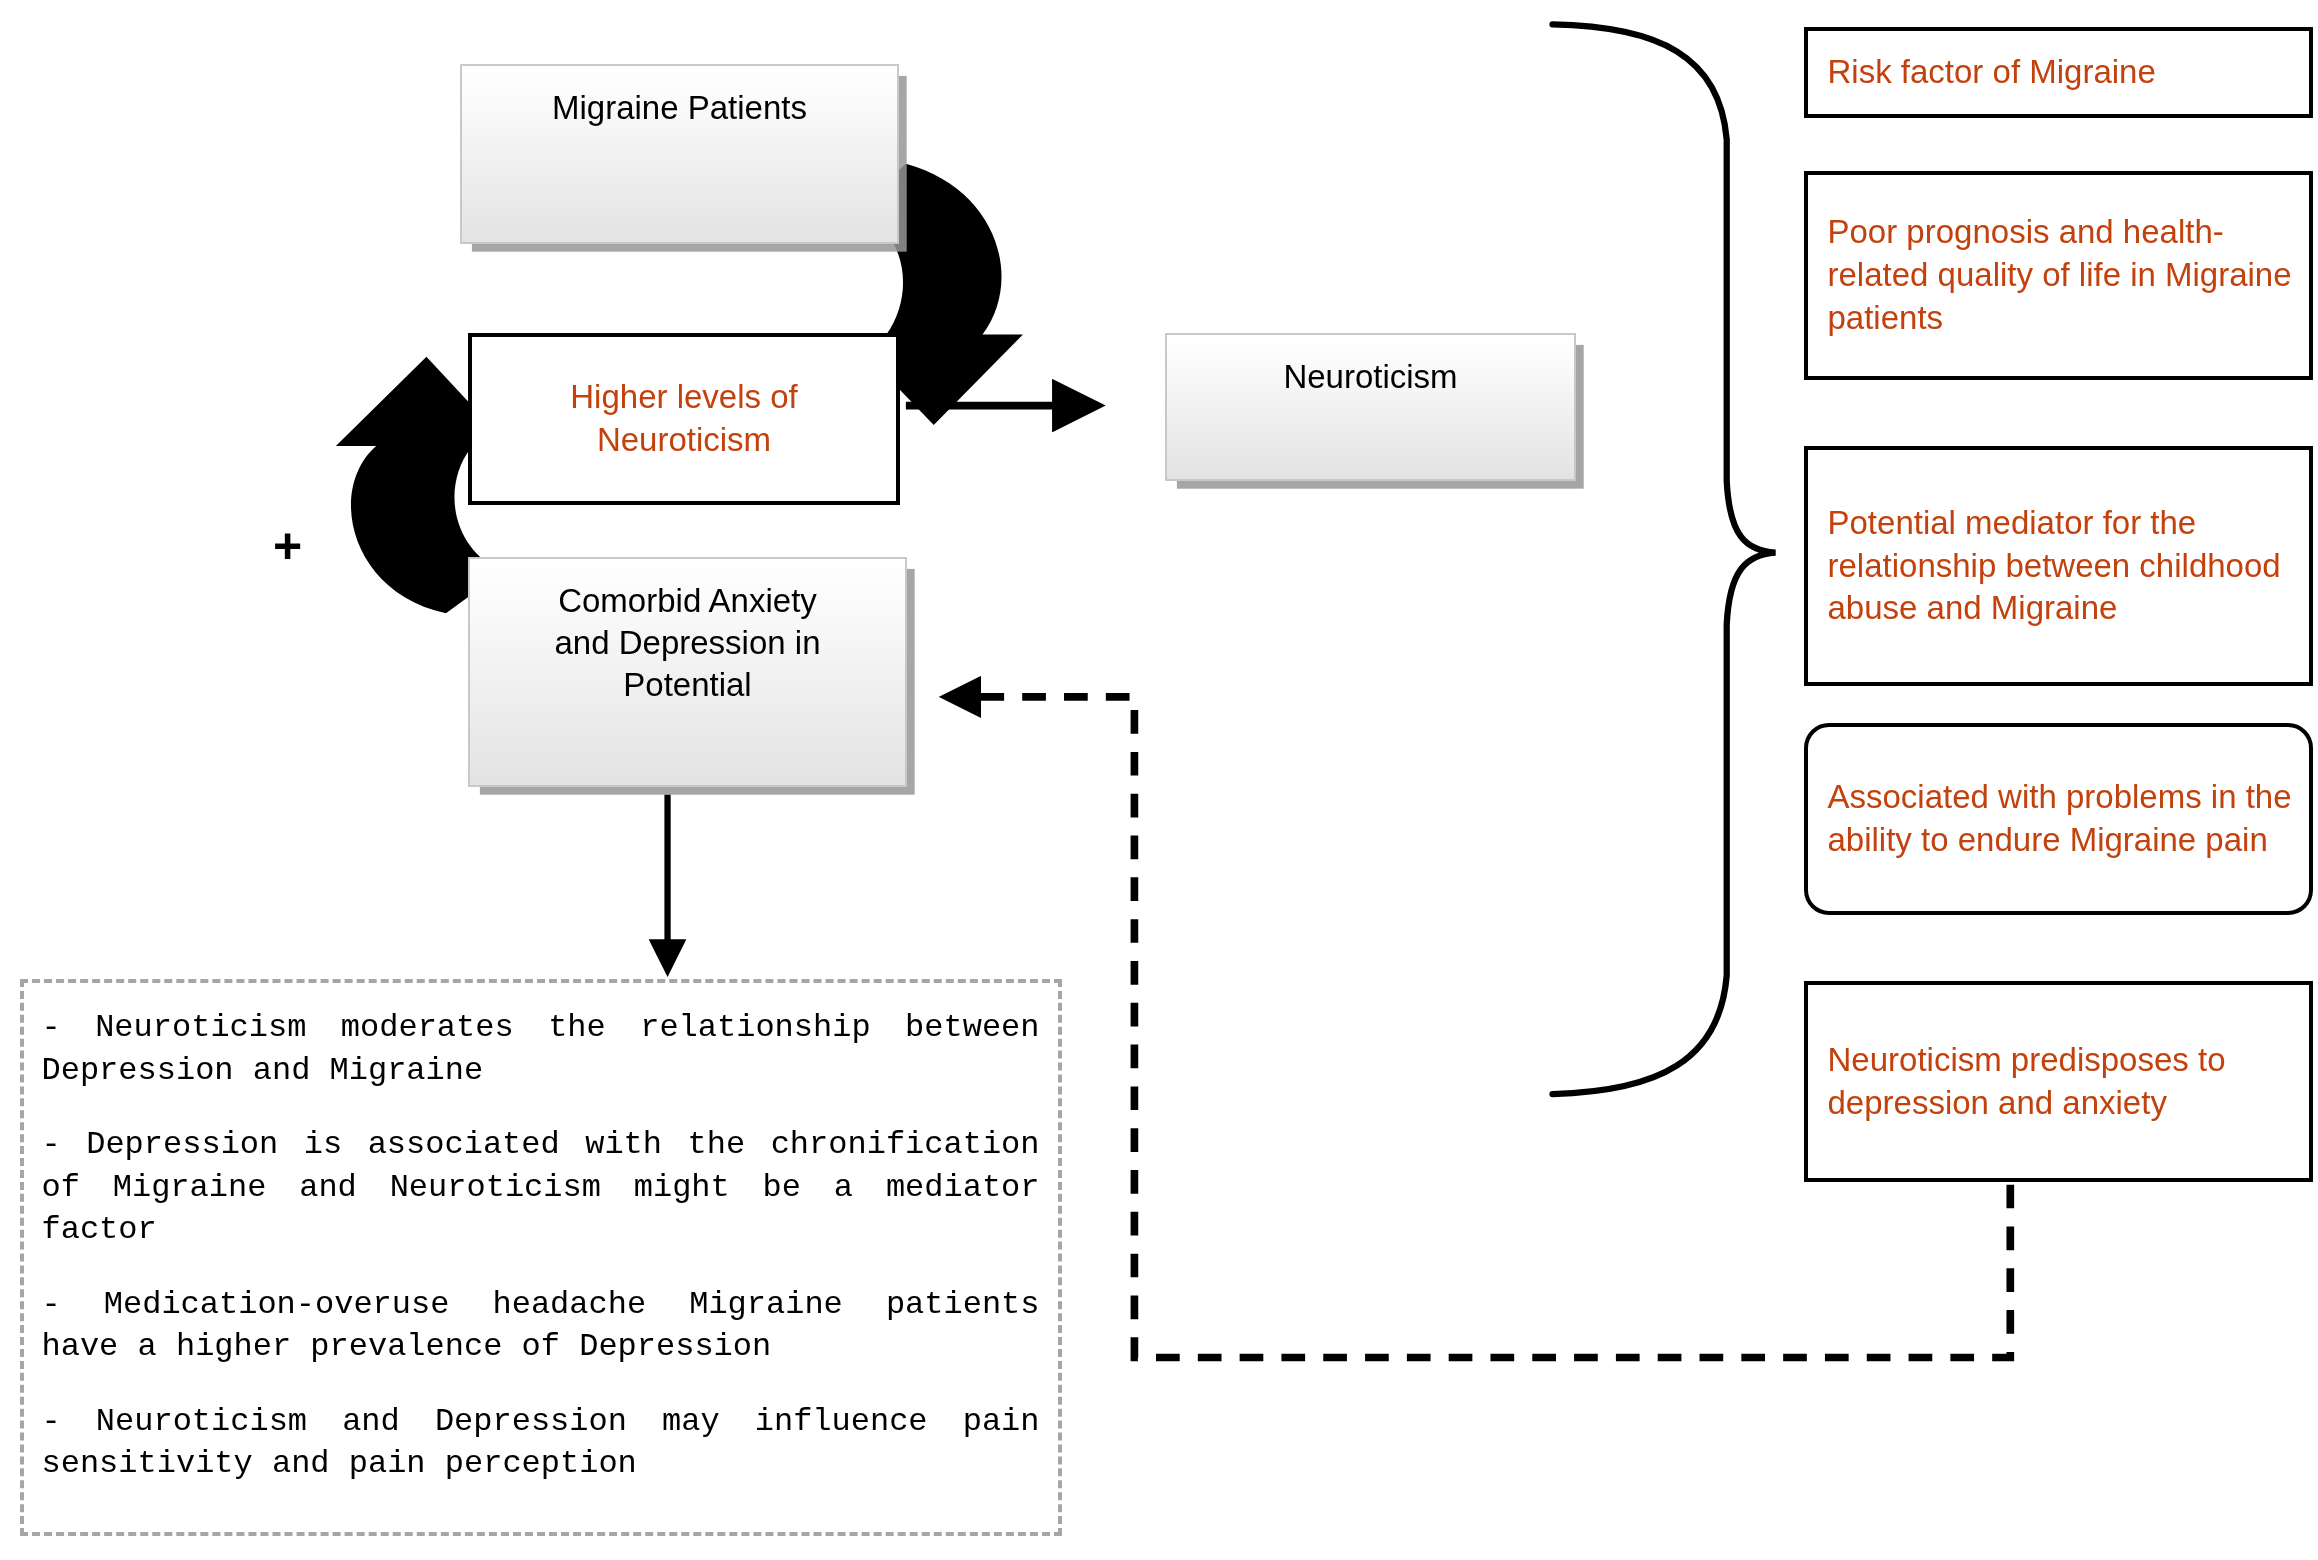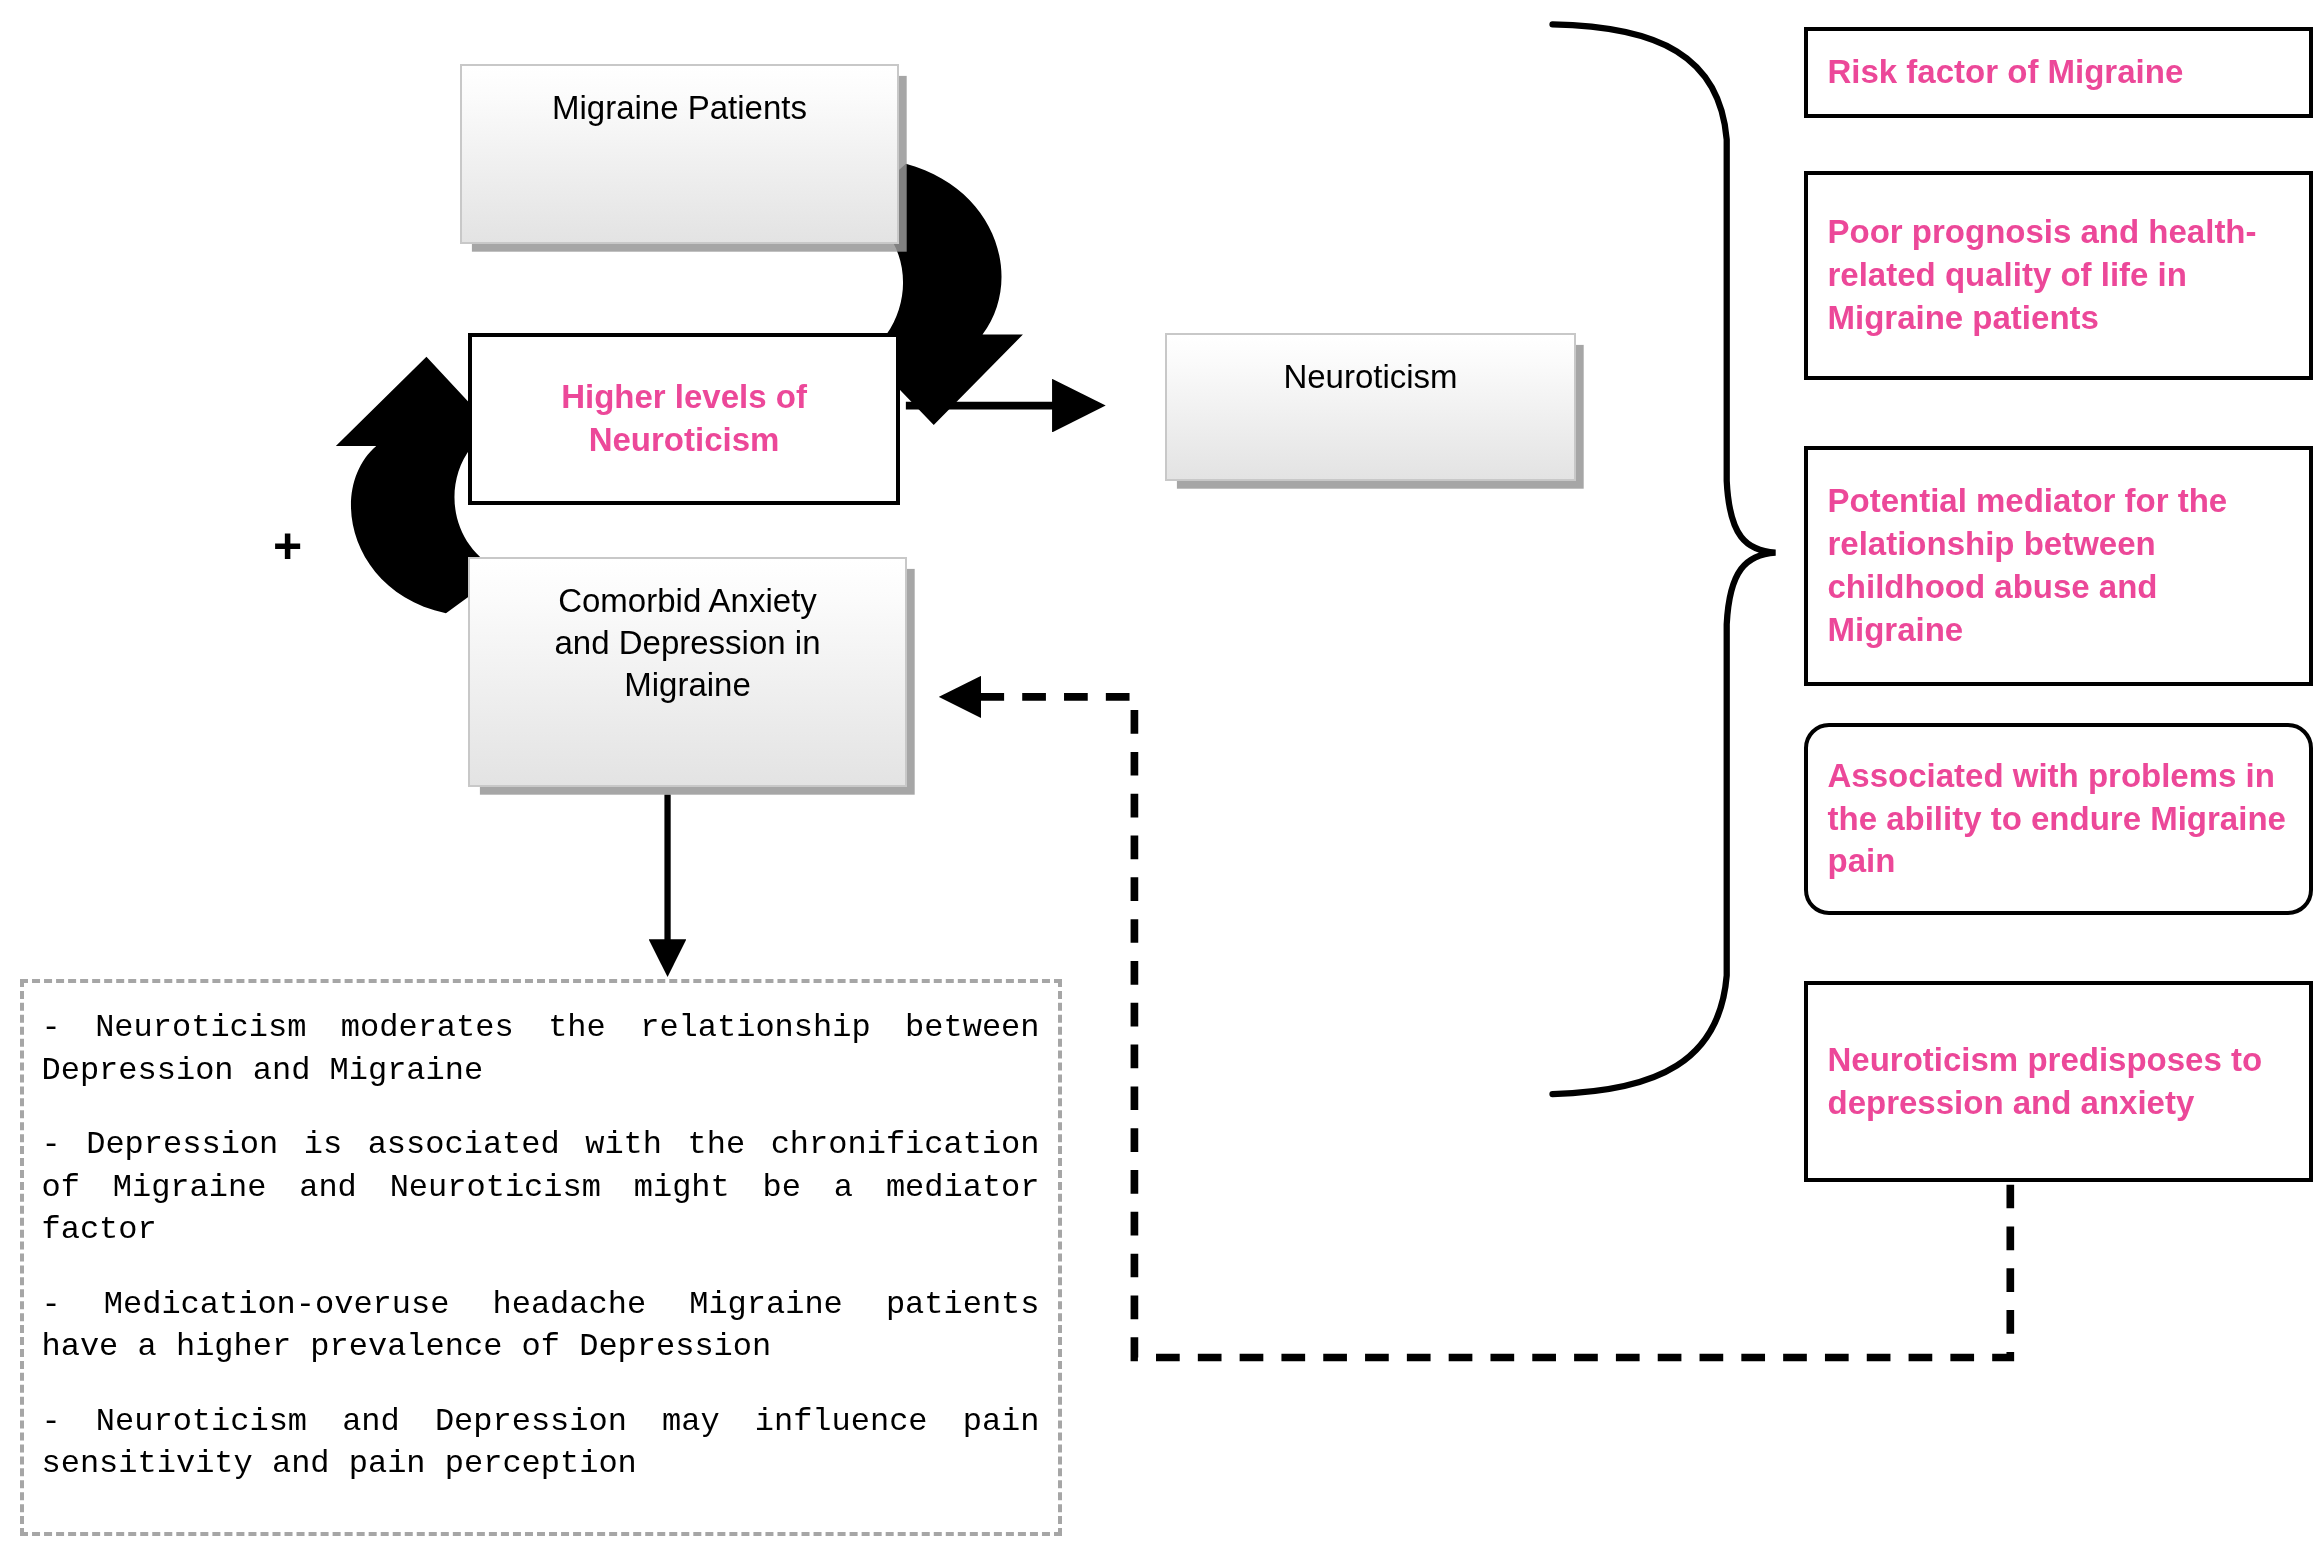--- a/index.html
+++ b/index.html
@@ -31,24 +31,23 @@
   }
   .gbox .inner{padding-top:21px;}
 
   .pbox{                      
     position:absolute;
     box-sizing:border-box;
     background:#ffffff;
     border:4.9px solid #000000;
     display:flex;
     align-items:center;
-    color:#ec4899;
+    color:#c2410c;
     font-size:33px;
     line-height:1.30;
-    font-weight:bold;
   }
   .pbox.center{justify-content:center;text-align:center;}
   .pbox.left{justify-content:flex-start;text-align:left;}
   .pbox.left .inner{padding-left:19.5px;padding-right:11px;}
 
   .dbox{                      
     position:absolute;
     box-sizing:border-box;
     background:#ffffff;
     border:4.2px dashed #a6a6a6;
@@ -145,21 +144,21 @@
       <span>Neuroticism</span>
     </span>
   </div>
 
   <div class="plus" style="left:273px;top:521px;">+</div>
 
   <div class="gbox" style="left:468px;top:557px;width:439px;height:230px;">
     <span class="inner">
       <span>Comorbid Anxiety</span><br>
       <span>and Depression in</span><br>
-      <span>Migraine</span>
+      <span>Potential</span>
     </span>
   </div>
 
   <div class="gbox" style="left:1165px;top:333px;width:411px;height:148px;">
     <span class="inner">Neuroticism</span>
   </div>
 
   <div class="dbox" style="left:19.5px;top:979px;width:1042px;height:557px;font-family:Liberation Mono, monospace;">
     <p>- Neuroticism moderates the relationship between Depression and Migraine</p>
     <p>- Depression is associated with the chronification of Migraine and Neuroticism might be a mediator factor</p>

